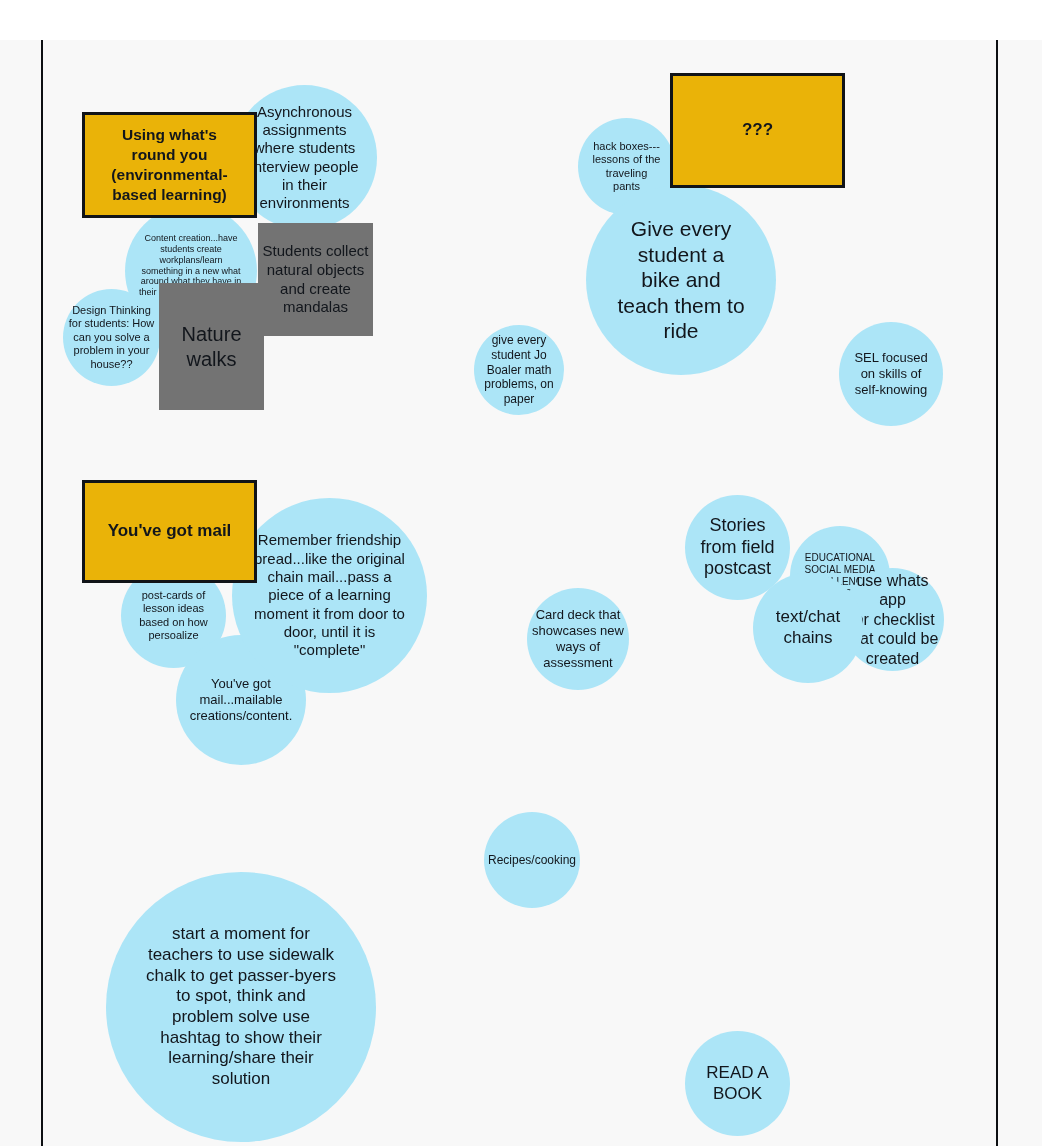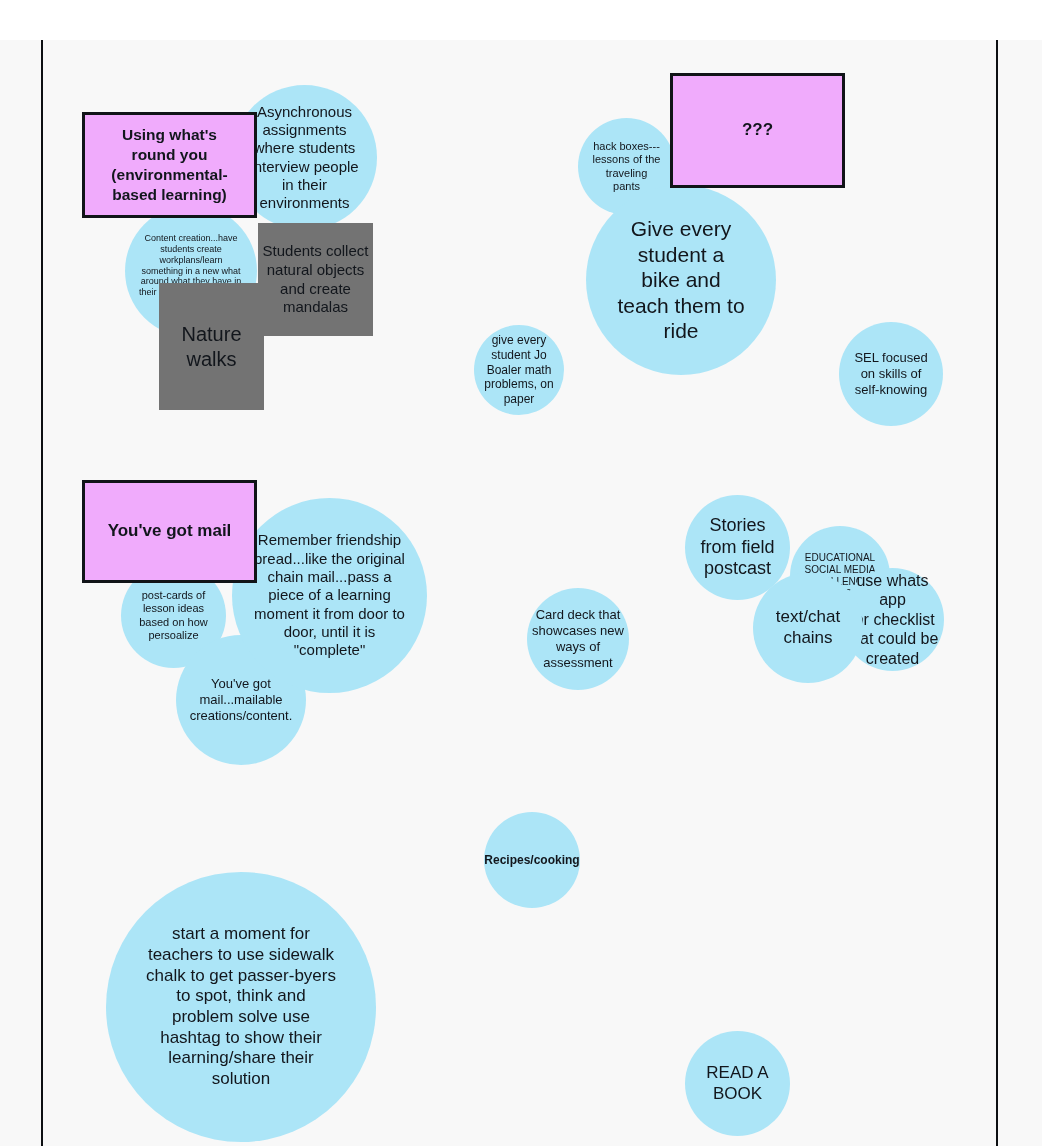--- a/index.html
+++ b/index.html
@@ -53,21 +53,21 @@
     display: flex;
     align-items: center;
     justify-content: center;
     text-align: center;
     box-sizing: border-box;
     line-height: 1.25;
     white-space: pre-line;
   }
   .header-card {
     position: absolute;
-    background: #f0abfc;
+    background: #eab308;
     border: 3px solid #111418;
     display: flex;
     align-items: center;
     justify-content: center;
     text-align: center;
     box-sizing: border-box;
     font-weight: bold;
     line-height: 1.3;
     white-space: pre-line;
     z-index: 30;
@@ -99,20 +99,25 @@
 something in a new what
 around what they have in
 their home...sharing those
 out to others.</div>
 
   <div class="rect-note z-low" style="left:258px; top:183px; width:115px; height:113px; font-size:15px;">Students collect
 natural objects
 and create
 mandalas</div>
 
+  <div class="bubble z-low" style="left:63px; top:249px; width:97px; height:97px; font-size:11px;">Design Thinking
+for students: How
+can you solve a
+problem in your
+house??</div>
 
   <div class="rect-note z-low" style="left:159px; top:243px; width:105px; height:127px; font-size:20px;">Nature
 walks</div>
 
   <div class="header-card" style="left:82px; top:72px; width:175px; height:106px; font-size:15.5px; padding:0 6px;">Using what's
 round you
 (environmental-
 based learning)</div>
 
   <div class="bubble z-low" style="left:578px; top:78px; width:97px; height:97px; font-size:11px;">hack boxes---
@@ -173,21 +178,21 @@
 
   <div class="bubble z-mid" style="left:841px; top:528px; width:103px; height:103px; font-size:16px;">use whats app
 for checklist
 that could be
 created</div>
 
   <div class="bubble z-mid" style="left:753px; top:533px; width:110px; height:110px; font-size:17px;">text/chat
 chains</div>
 
 
-  <div class="bubble z-low" style="left:484px; top:772px; width:96px; height:96px; font-size:12px;font-weight:bold;">Recipes/cooking</div>
+  <div class="bubble z-low" style="left:484px; top:772px; width:96px; height:96px; font-size:12px;">Recipes/cooking</div>
 
   <div class="bubble z-low" style="left:106px; top:832px; width:270px; height:270px; font-size:17px;">start a moment for
 teachers to use sidewalk
 chalk to get passer-byers
 to spot, think and
 problem solve use
 hashtag to show their
 learning/share their
 solution</div>
 

